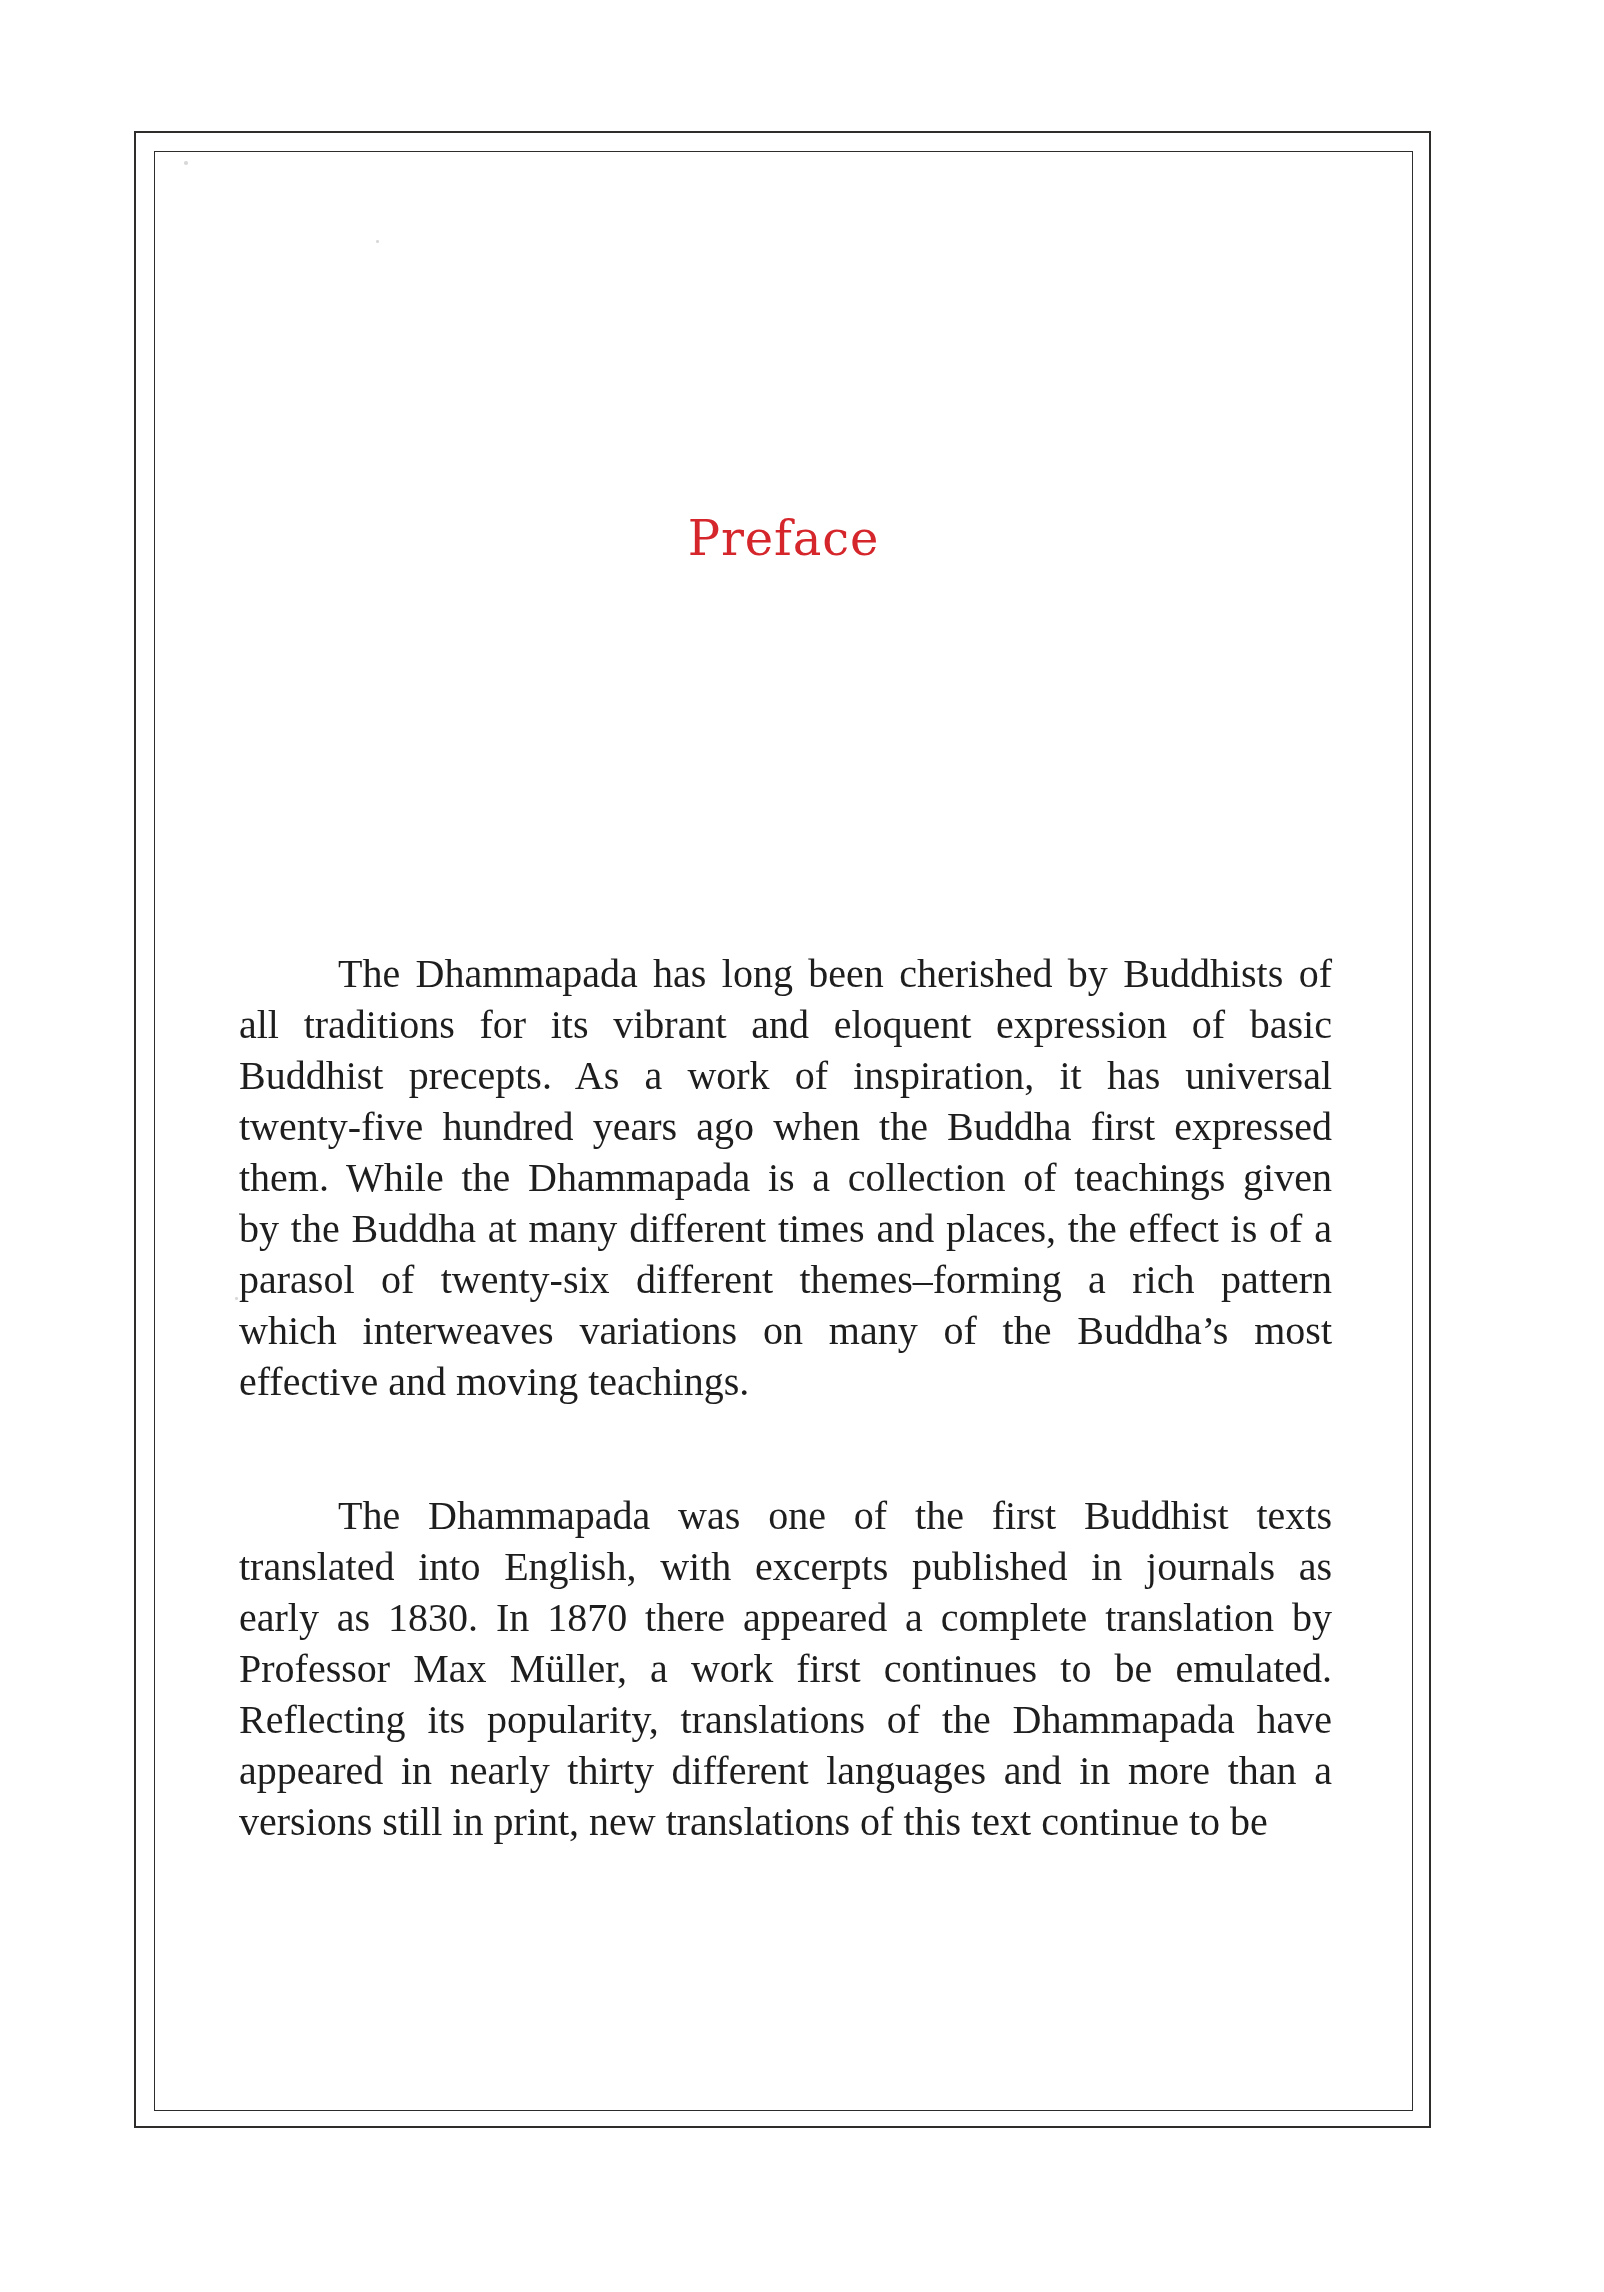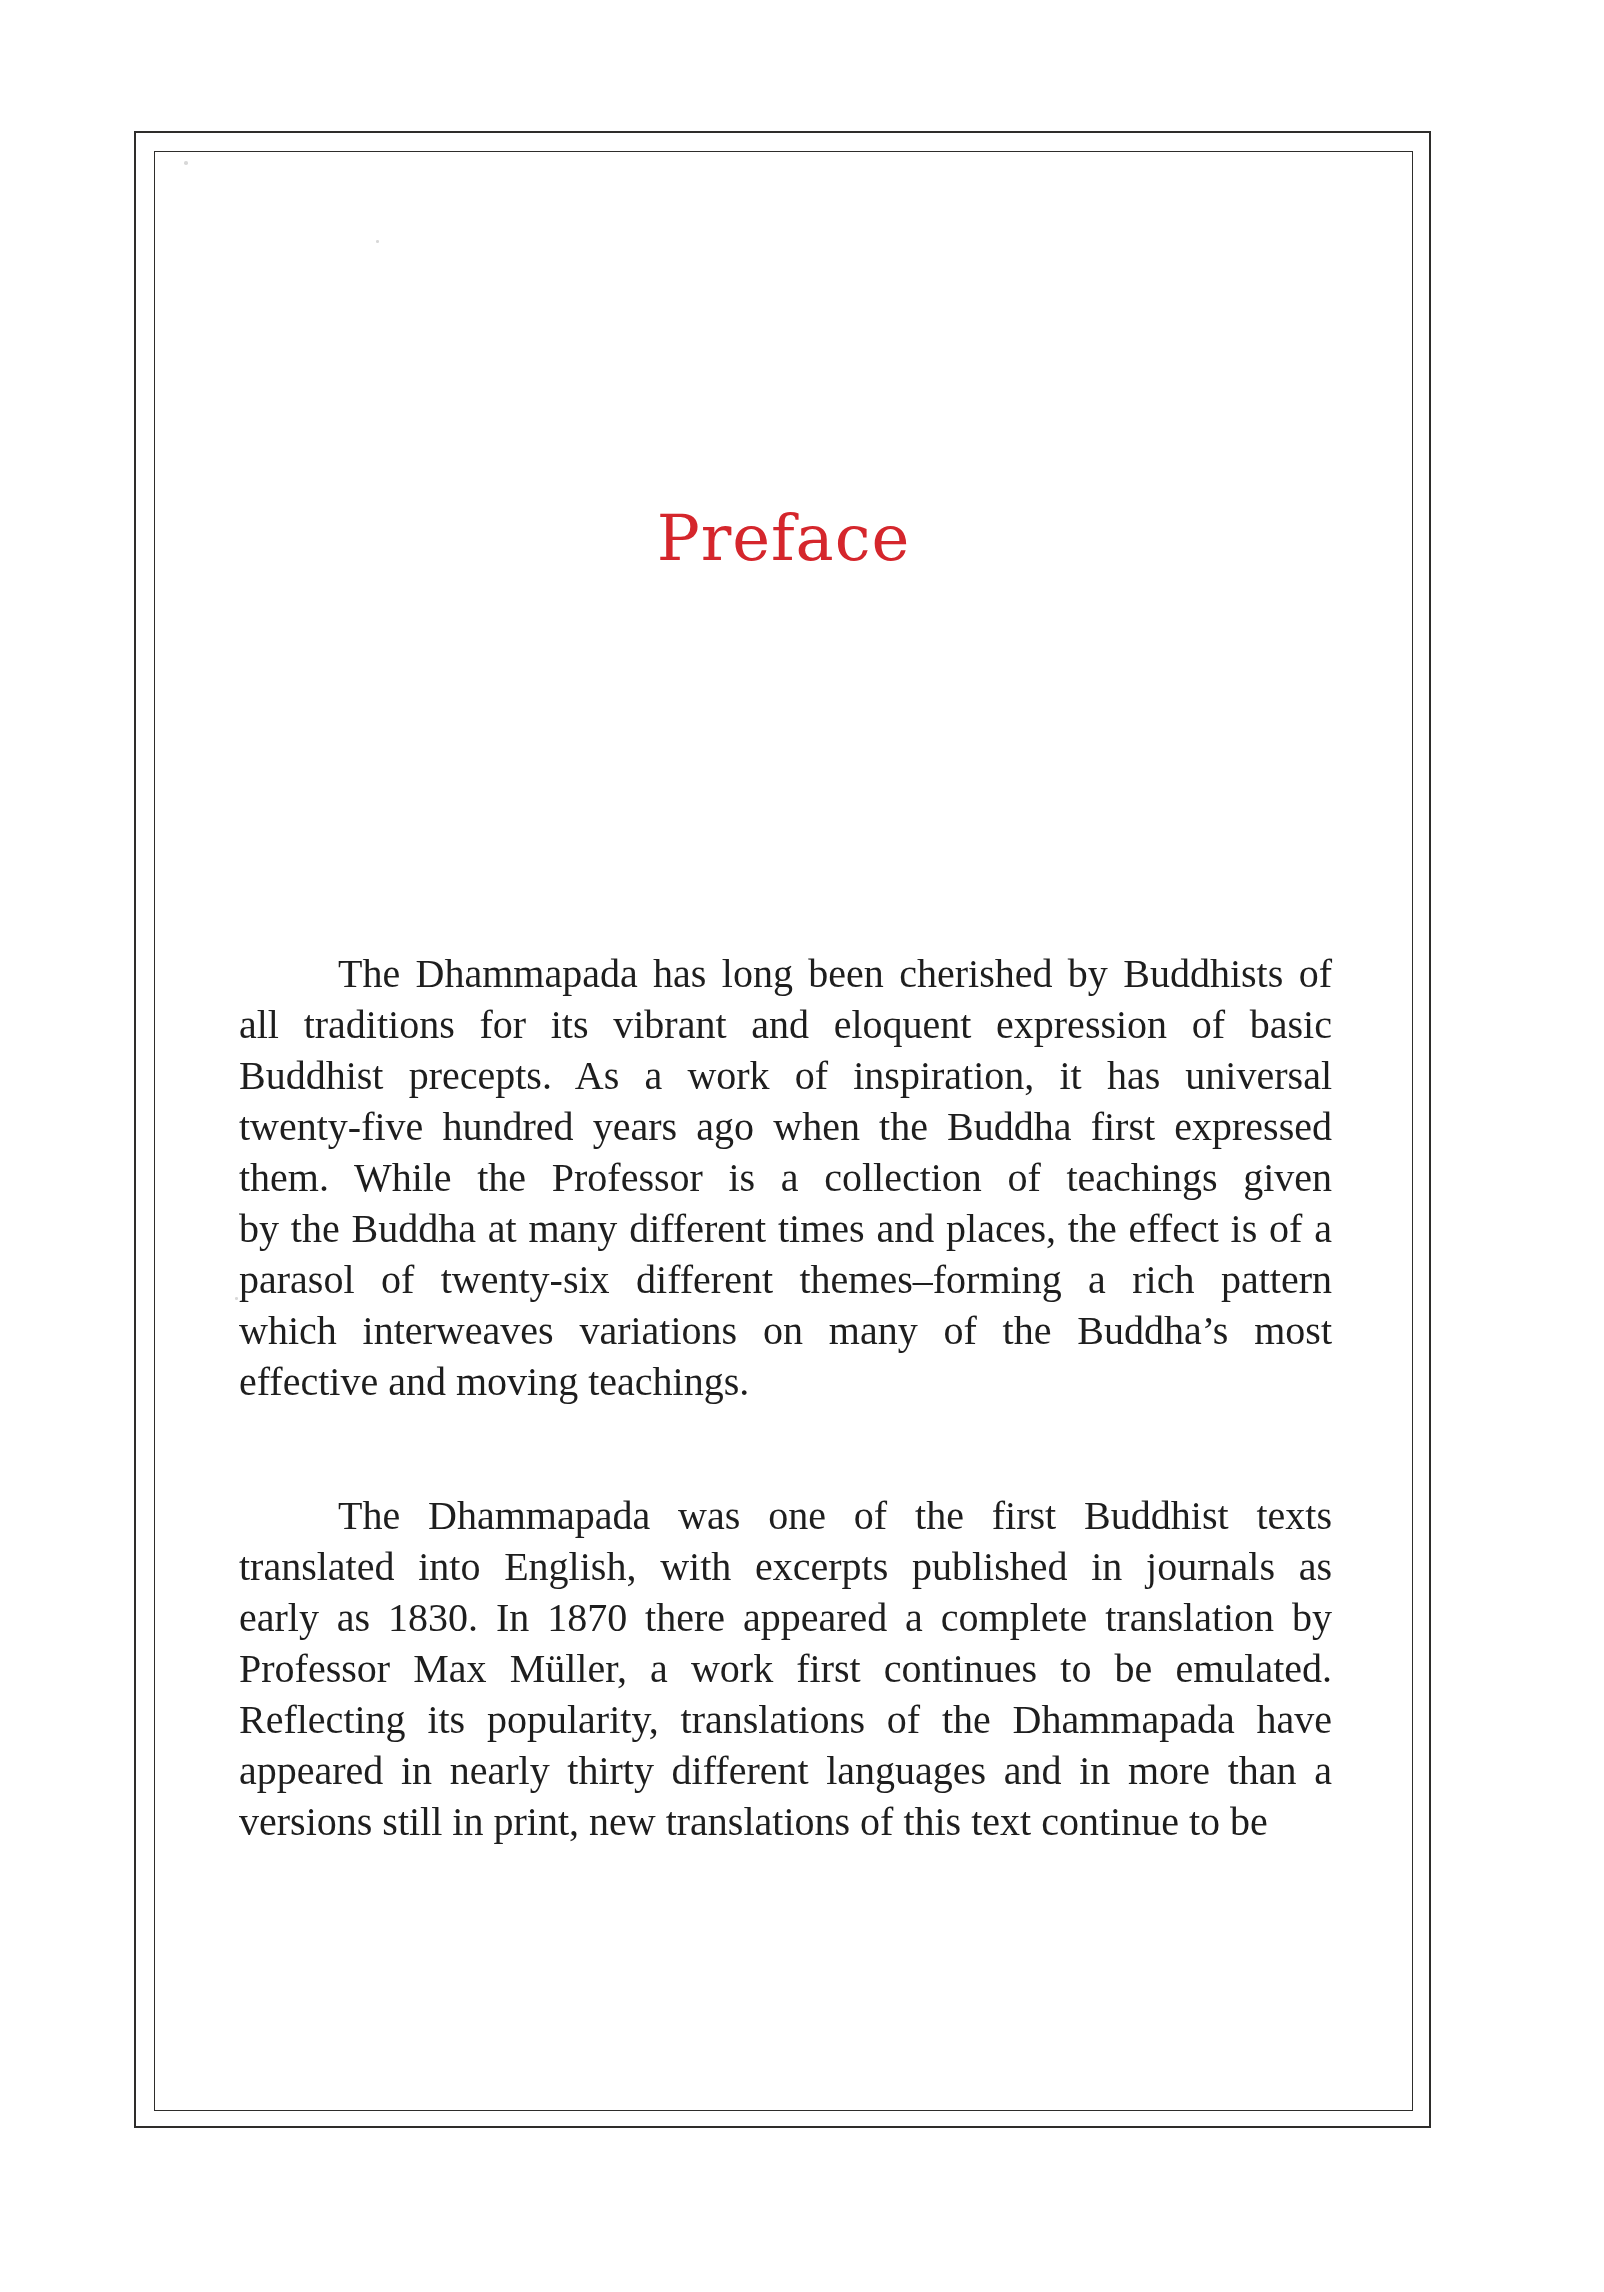--- a/index.html
+++ b/index.html
@@ -30,21 +30,21 @@
     border-width: 1.8px;
   }
   .title {
     position: absolute;
     left: 154px; top: 502px;
     width: 1259px;
     margin: 0;
     text-align: center;
     font-family: "DejaVu Serif", serif;
     font-weight: 400;
-    font-size: 64px;
+    font-size: 48px;
     line-height: 72px;
     letter-spacing: 0.9px;
     color: var(--title-red, #d5262c);
   }
   .body-text {
     position: absolute;
     left: 239px; top: 948px;
     width: 1093px;
     font-family: "Liberation Serif", serif;
     font-size: 40px;
@@ -78,21 +78,21 @@
   <div class="frame frame-inner"></div>
 
   <h1 class="title">Preface</h1>
 
   <section class="body-text">
       <div class="para">
         <div class="line is-first">The Dhammapada has long been cherished by Buddhists of</div>
         <div class="line">all traditions for its vibrant and eloquent expression of basic</div>
         <div class="line">Buddhist precepts. As a work of inspiration, it has universal</div>
         <div class="line">twenty-five hundred years ago when the Buddha first expressed</div>
-        <div class="line">them. While the Professor is a collection of teachings given</div>
+        <div class="line">them. While the Dhammapada is a collection of teachings given</div>
         <div class="line">by the Buddha at many different times and places, the effect is of a</div>
         <div class="line">parasol of twenty-six different themes–forming a rich pattern</div>
         <div class="line">which interweaves variations on many of the Buddha’s most</div>
         <div class="line is-last">effective and moving teachings.</div>
       </div>
       <div class="para">
         <div class="line is-first">The Dhammapada was one of the first Buddhist texts</div>
         <div class="line">translated into English, with excerpts published in journals as</div>
         <div class="line">early as 1830. In 1870 there appeared a complete translation by</div>
         <div class="line">Professor Max Müller, a work first continues to be emulated.</div>

